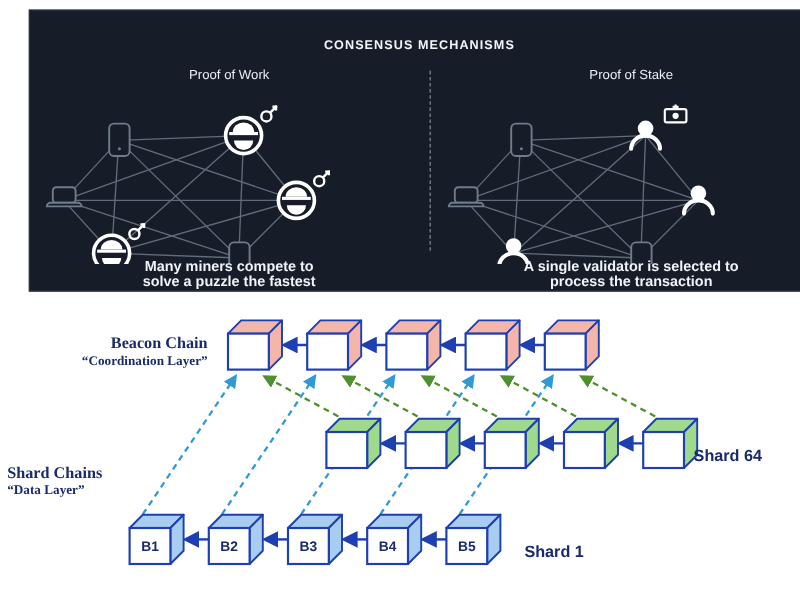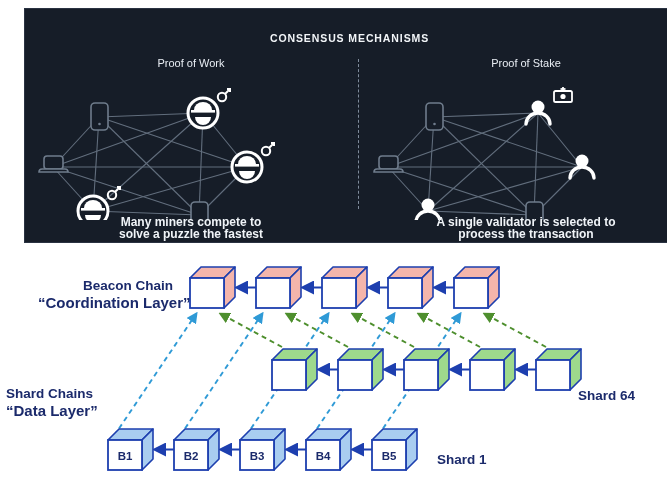--- a/index.html
+++ b/index.html
@@ -41,24 +41,24 @@
   .caption {
     position: absolute; bottom: 2px; width: 100%; text-align: center;
     color: #f0f4f8; font-size: 12px; font-weight: bold; line-height: 12px;
   }
   .net { position: absolute; left: 0; top: 18px; width: 320px; height: 145px; }
 
   
   .shard-diagram { position: absolute; left: 0; top: 248px; width: 667px; height: 252px; }
   .lbl {
     position: absolute; color: #1b2a6b; font-weight: bold;
-    font-family: Liberation Sans, sans-serif;
+    font-family: Liberation Serif, serif;
   }
   .lbl .main { font-size: 13.5px; display: block; white-space: nowrap; }
-  .lbl .sub  { font-size: 15px; display: block; white-space: nowrap; margin-top: 1px; }
+  .lbl .sub  { font-size: 11px; display: block; white-space: nowrap; margin-top: 1px; }
   .beacon-lbl { left: 38px;  top: 30px; text-align: right; width: 135px; }
   .shardchain-lbl { left: 6px; top: 138px; text-align: left; width: 140px; }
   .edge-lbl { position:absolute; color:#1b2a6b; font-weight:bold; font-size:13.5px; white-space:nowrap; }
 </style>
 </head>
 <body>
 
 <div id="page">
 
   <div class="consensus-panel">
@@ -341,15 +341,15 @@
           <g>
             <path d="M372 192 L383 181 L417 181 L406 192 Z" fill="#a9cdf0" stroke="#1d3faf" stroke-width="1.6" stroke-linejoin="round"></path>
             <path d="M406 192 L417 181 L417 211 L406 222 Z" fill="#a9cdf0" stroke="#1d3faf" stroke-width="1.6" stroke-linejoin="round"></path>
             <rect x="372" y="192" width="34" height="30" fill="#ffffff" stroke="#1d3faf" stroke-width="1.8"></rect>
             <text x="389" y="211.5" text-anchor="middle" font-family="&quot;Liberation Sans&quot;, sans-serif" font-size="11.5" font-weight="bold" fill="#1b2a6b">B5</text>
           </g>
         </g>
     </svg>
 
     <div class="edge-lbl" style="left:437px; top:204px;">Shard 1</div>
-    <div class="edge-lbl" style="left:578px; top:140px;">Shard 64</div>
+    <div class="edge-lbl" style="left:578px; top:124px;">Shard 64</div>
   </div>
 </div>
 
 </body></html>

